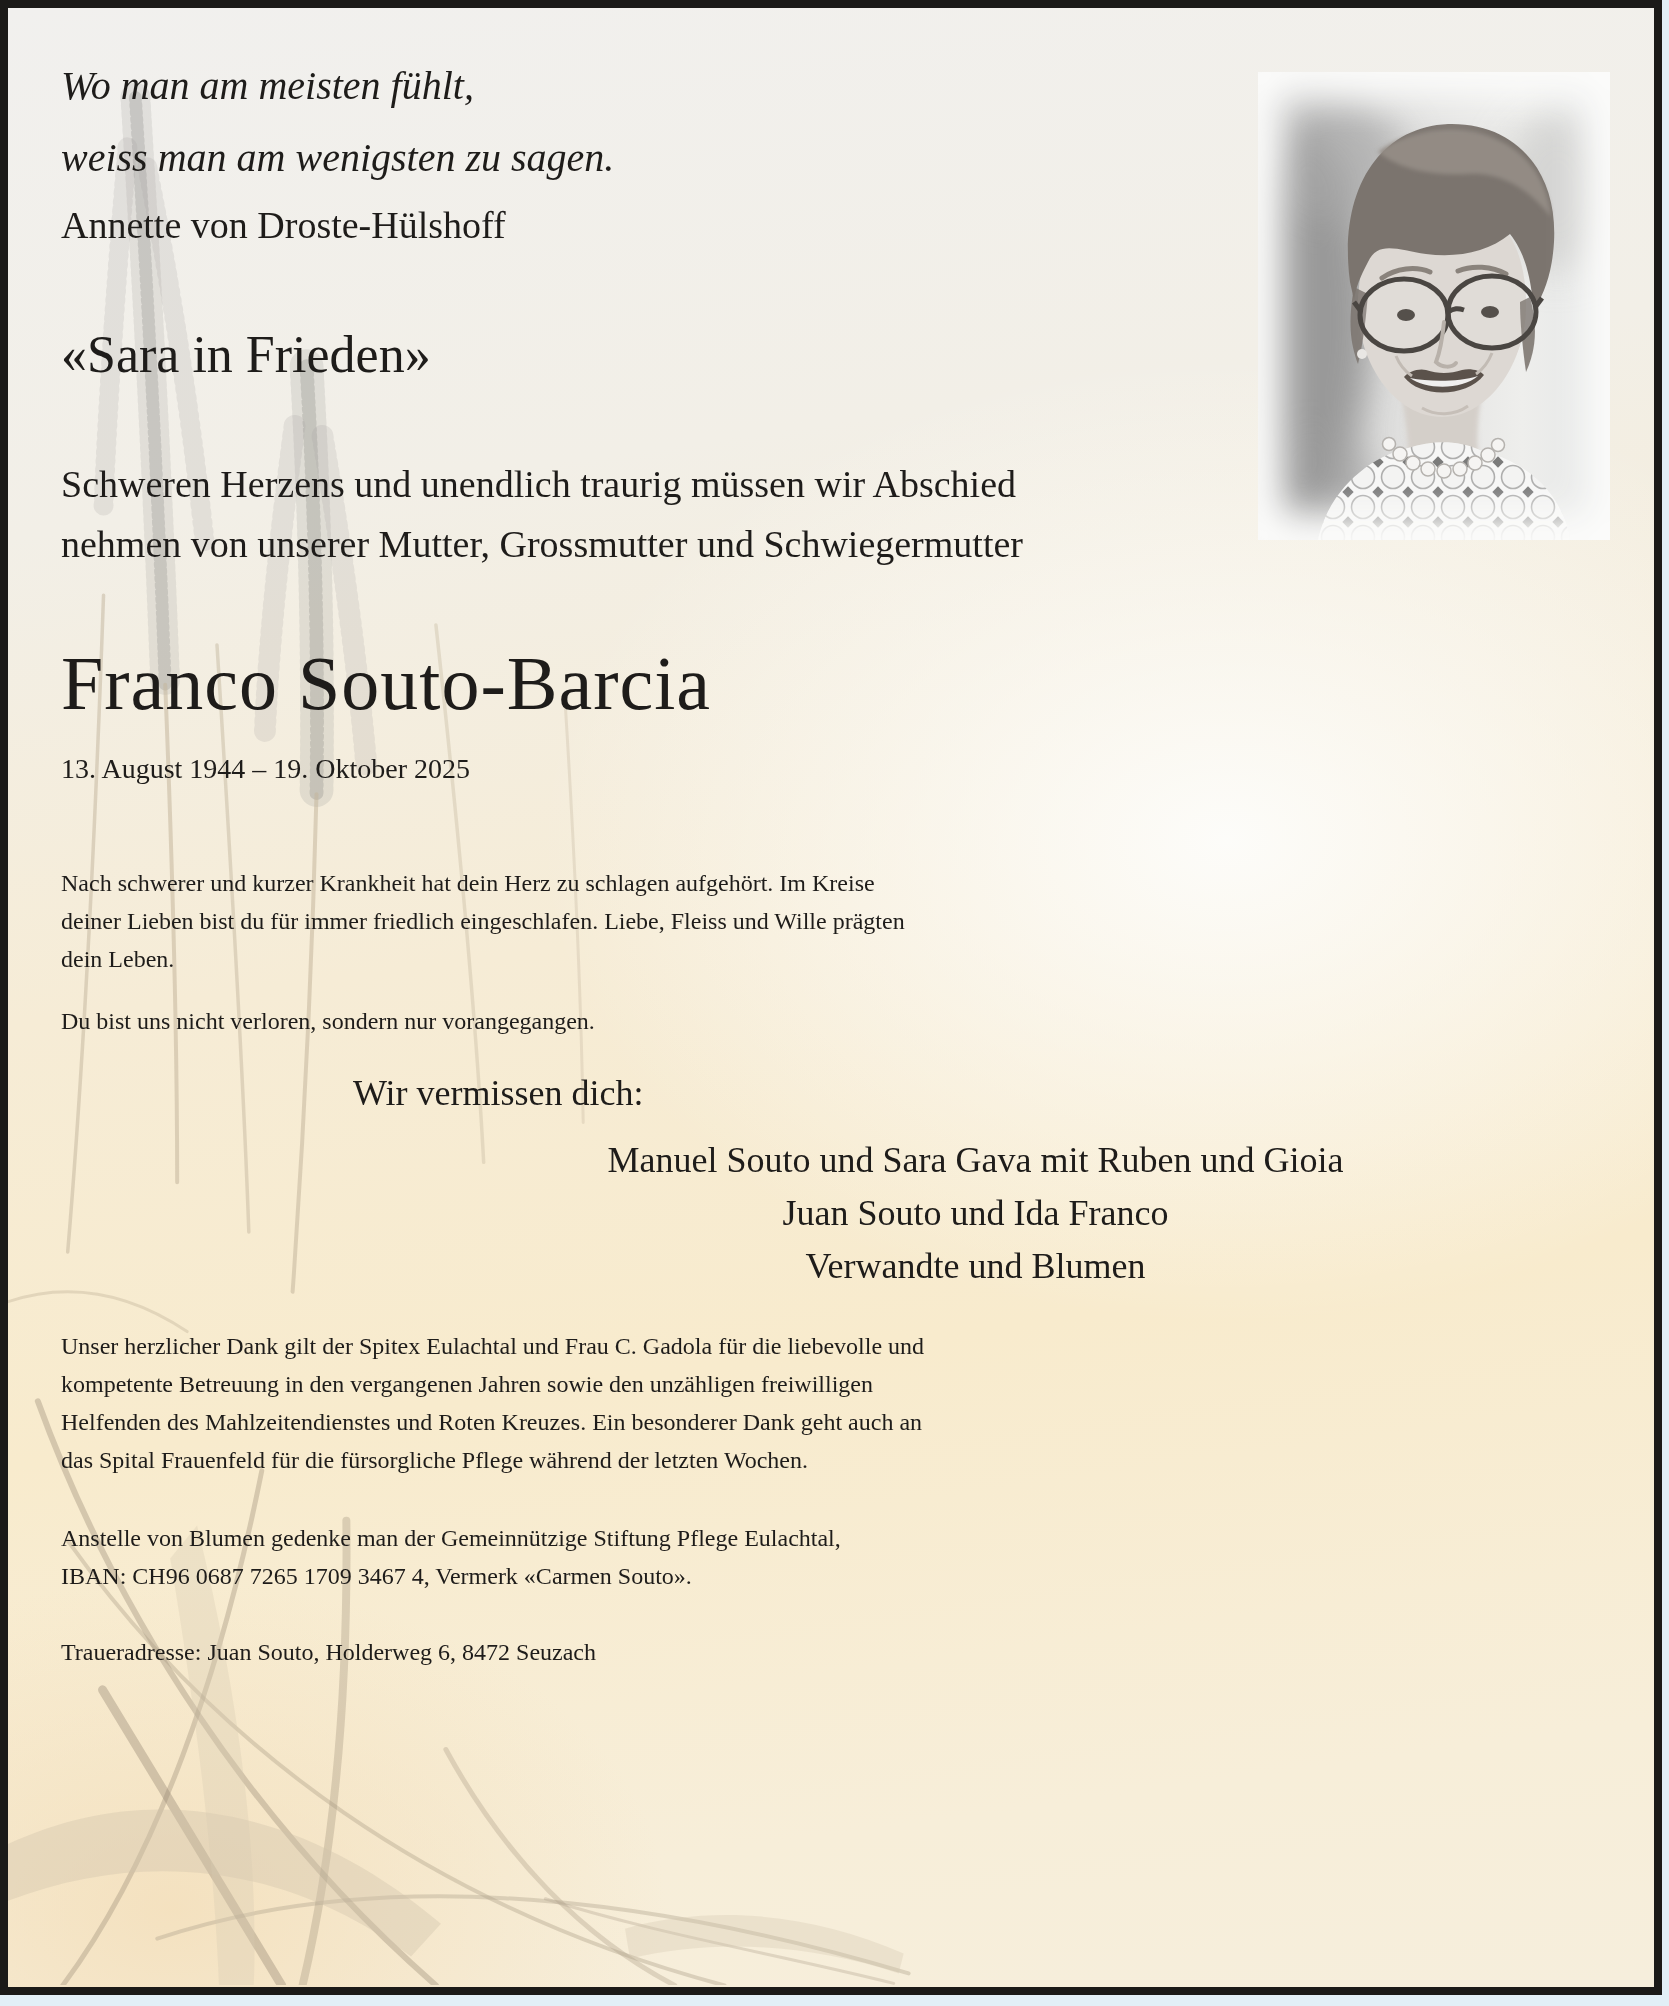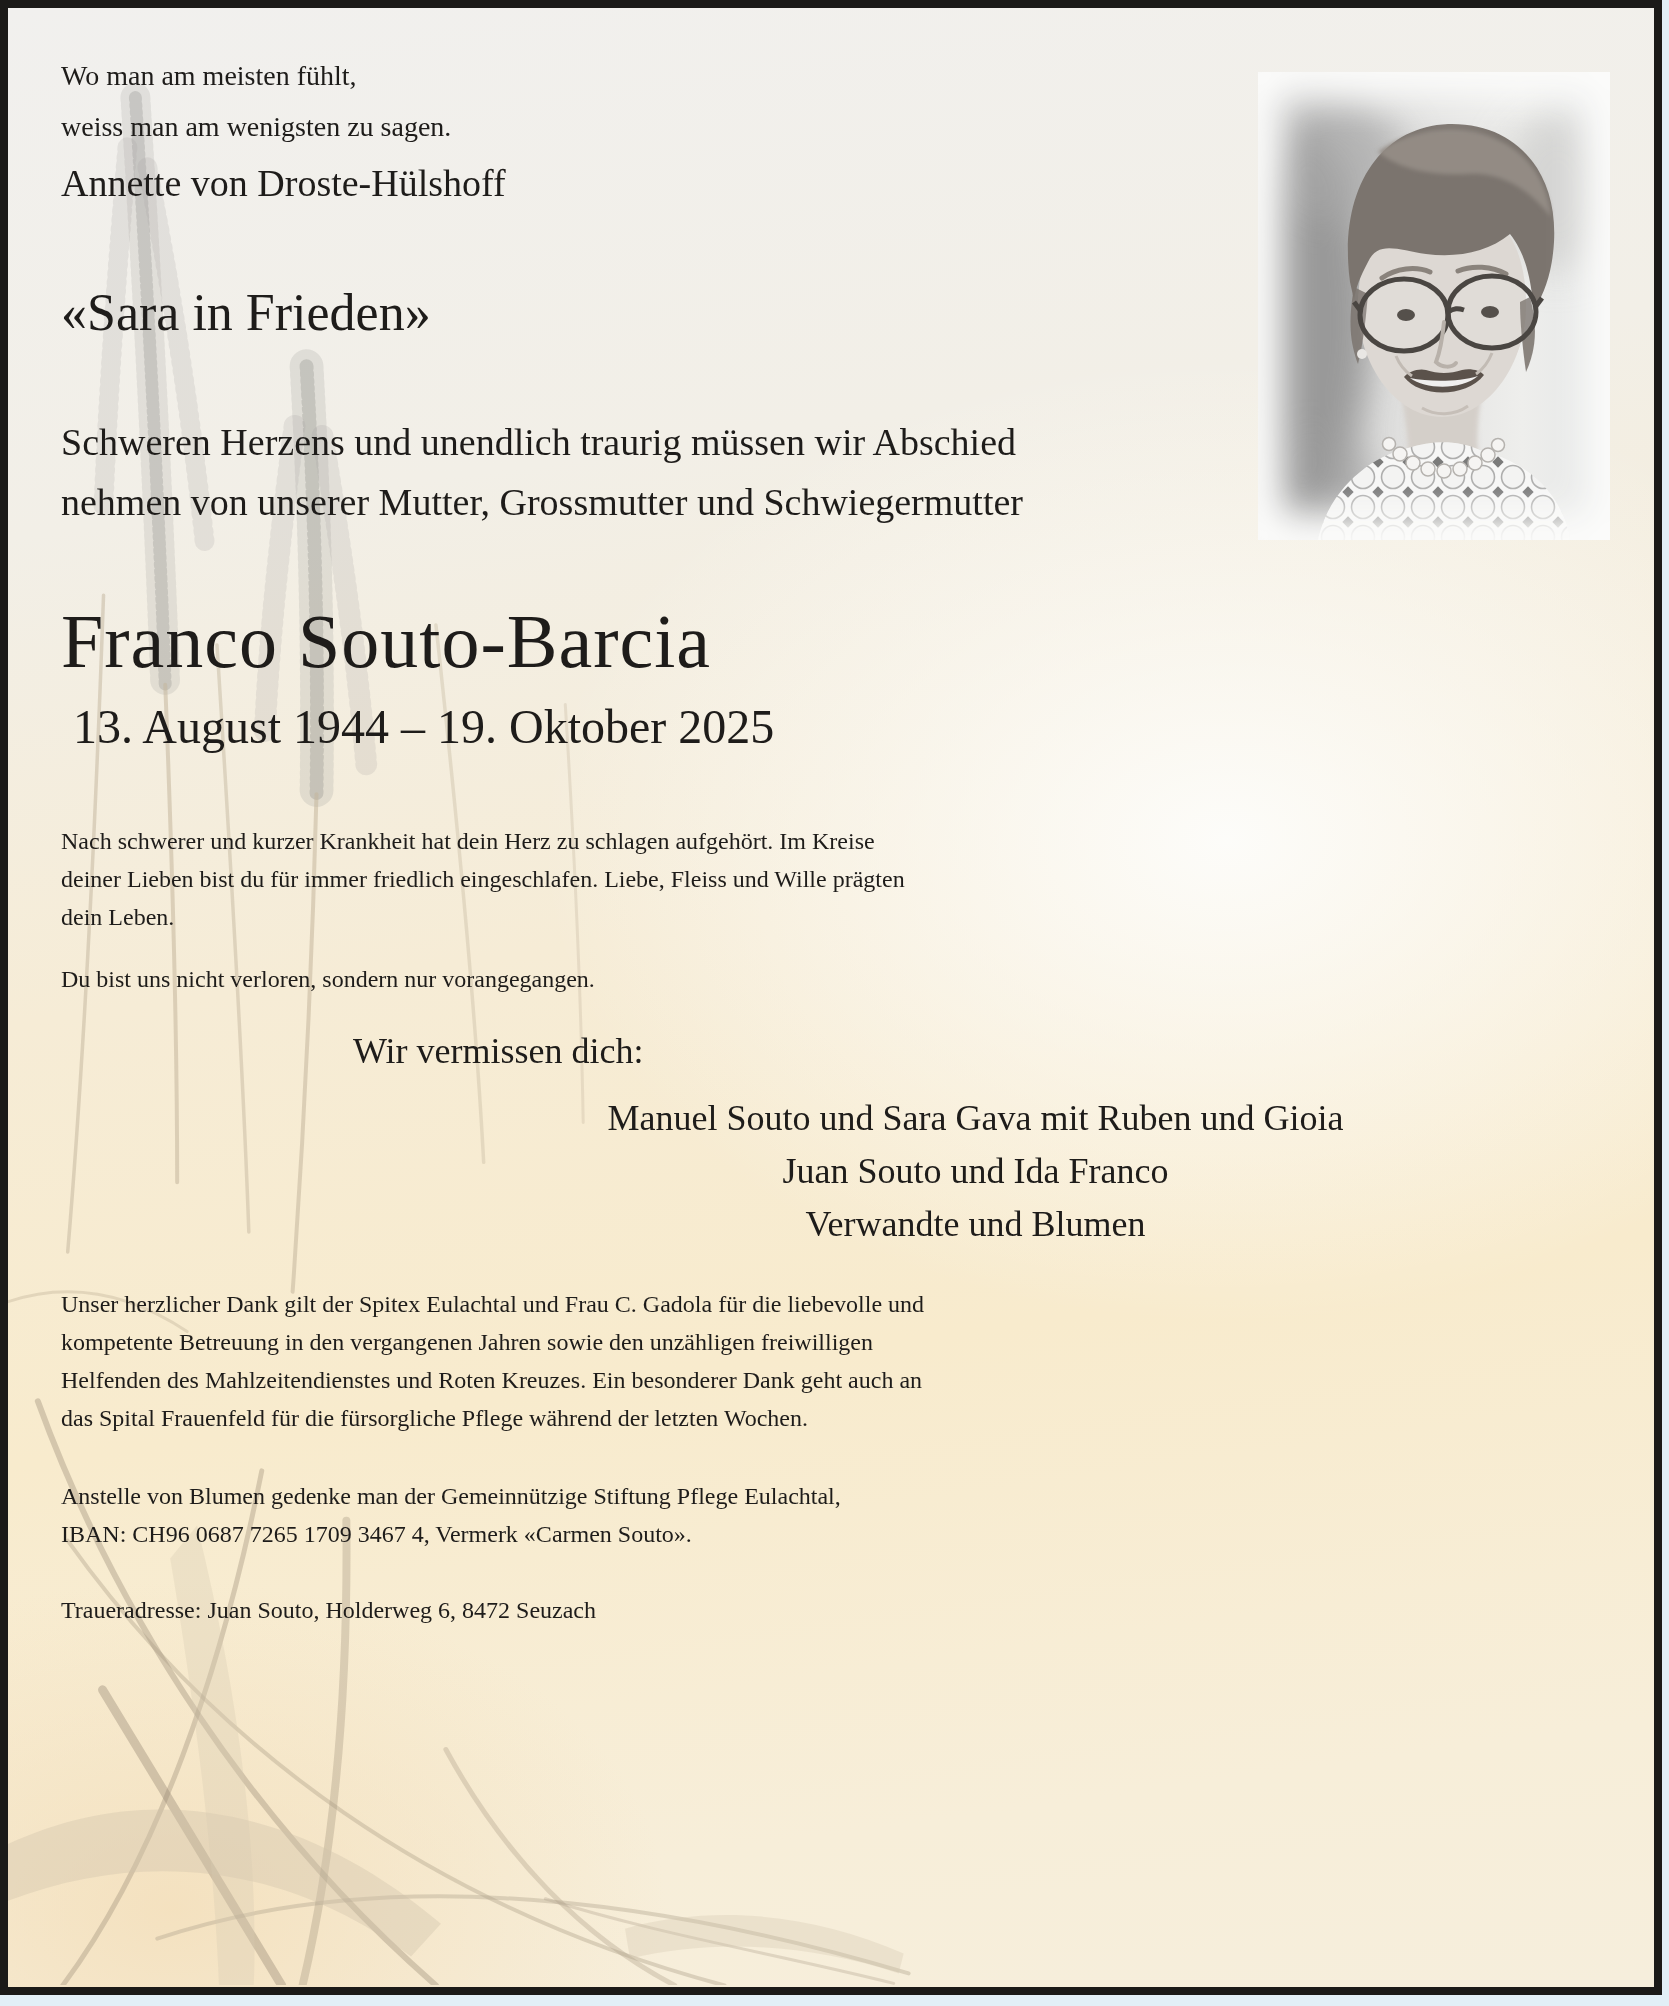--- a/index.html
+++ b/index.html
@@ -13,26 +13,26 @@
     position:absolute;top:0;left:0;right:7px;bottom:11px;
     border:8px solid #1b1a18;
     background:
       radial-gradient(58% 34% at 74% 42%, rgba(253,253,251,0.95), rgba(253,253,251,0) 72%),
       radial-gradient(40% 22% at 10% 96%, rgba(243,221,183,0.75), rgba(243,221,183,0) 75%),
       linear-gradient(172deg,#f1f0ee 0%,#f2efe7 24%,#f6ecd6 46%,#f8ebcd 66%,#f7eed9 88%,#f6eedc 100%);
   }
   .watermark{position:absolute;inset:0;pointer-events:none;}
   .content{position:absolute;inset:0;padding:34px 56px 0 53px;}
   .prose{white-space:pre-line;font-size:24px;line-height:38px;margin:0;}
-  .quote{font-size:28px;line-height:51px;margin:8px 0 0 0;white-space:pre-line;}
+  .quote{font-style:italic;font-size:40px;line-height:72px;margin:8px 0 0 0;white-space:pre-line;}
   .attribution{font-size:38px;line-height:58px;margin:2px 0 0 0;}
   .heading{font-weight:400;font-size:52px;line-height:70px;margin:66px 0 0 0;}
   .intro{margin-top:64px;font-size:38px;line-height:60px;max-width:1120px;}
   .name{font-weight:400;font-size:76px;line-height:90px;margin:64px 0 0 0;letter-spacing:1px;}
-  .dates{font-size:48px;line-height:58px;margin:12px 0 0 12px;}
+  .dates{font-size:28px;line-height:58px;margin:12px 0 0 0;}
   .p1{margin-top:66px;}
   .p2{margin-top:24px;}
   .mourners{margin-top:26px;padding-left:292px;}
   .mourners-intro{font-size:36px;line-height:54px;margin:0;}
   .mourners-list{list-style:none;margin:14px 0 0 0;padding:0;font-size:36px;line-height:53px;text-align:center;}
   .funeral{margin-top:34px;}
   .thanks{margin-top:34px;}
   .donation{margin-top:40px;}
   .address{margin-top:38px;}
   .photo-wrap{

